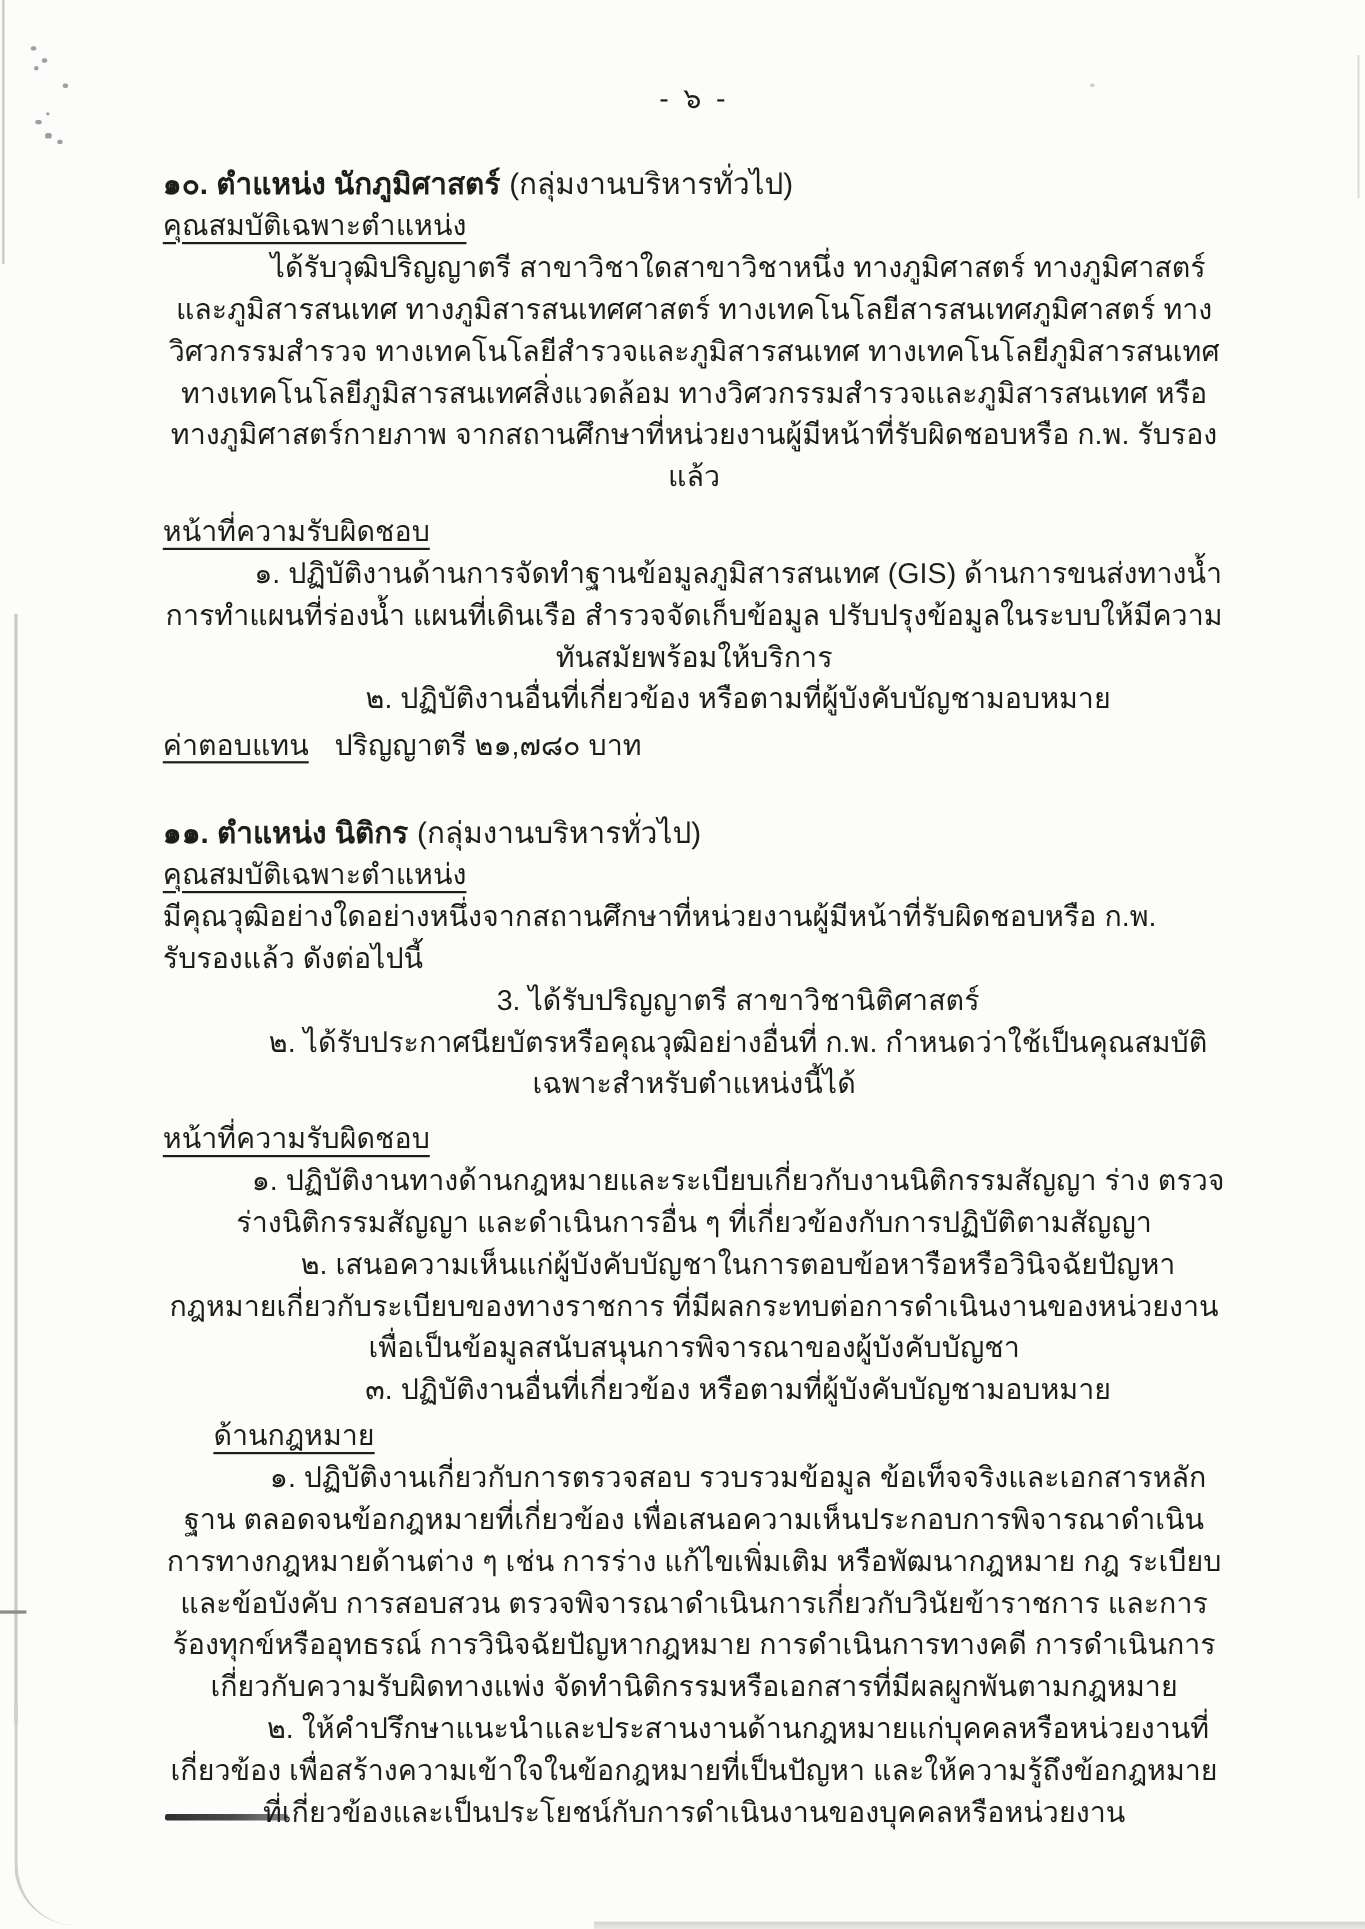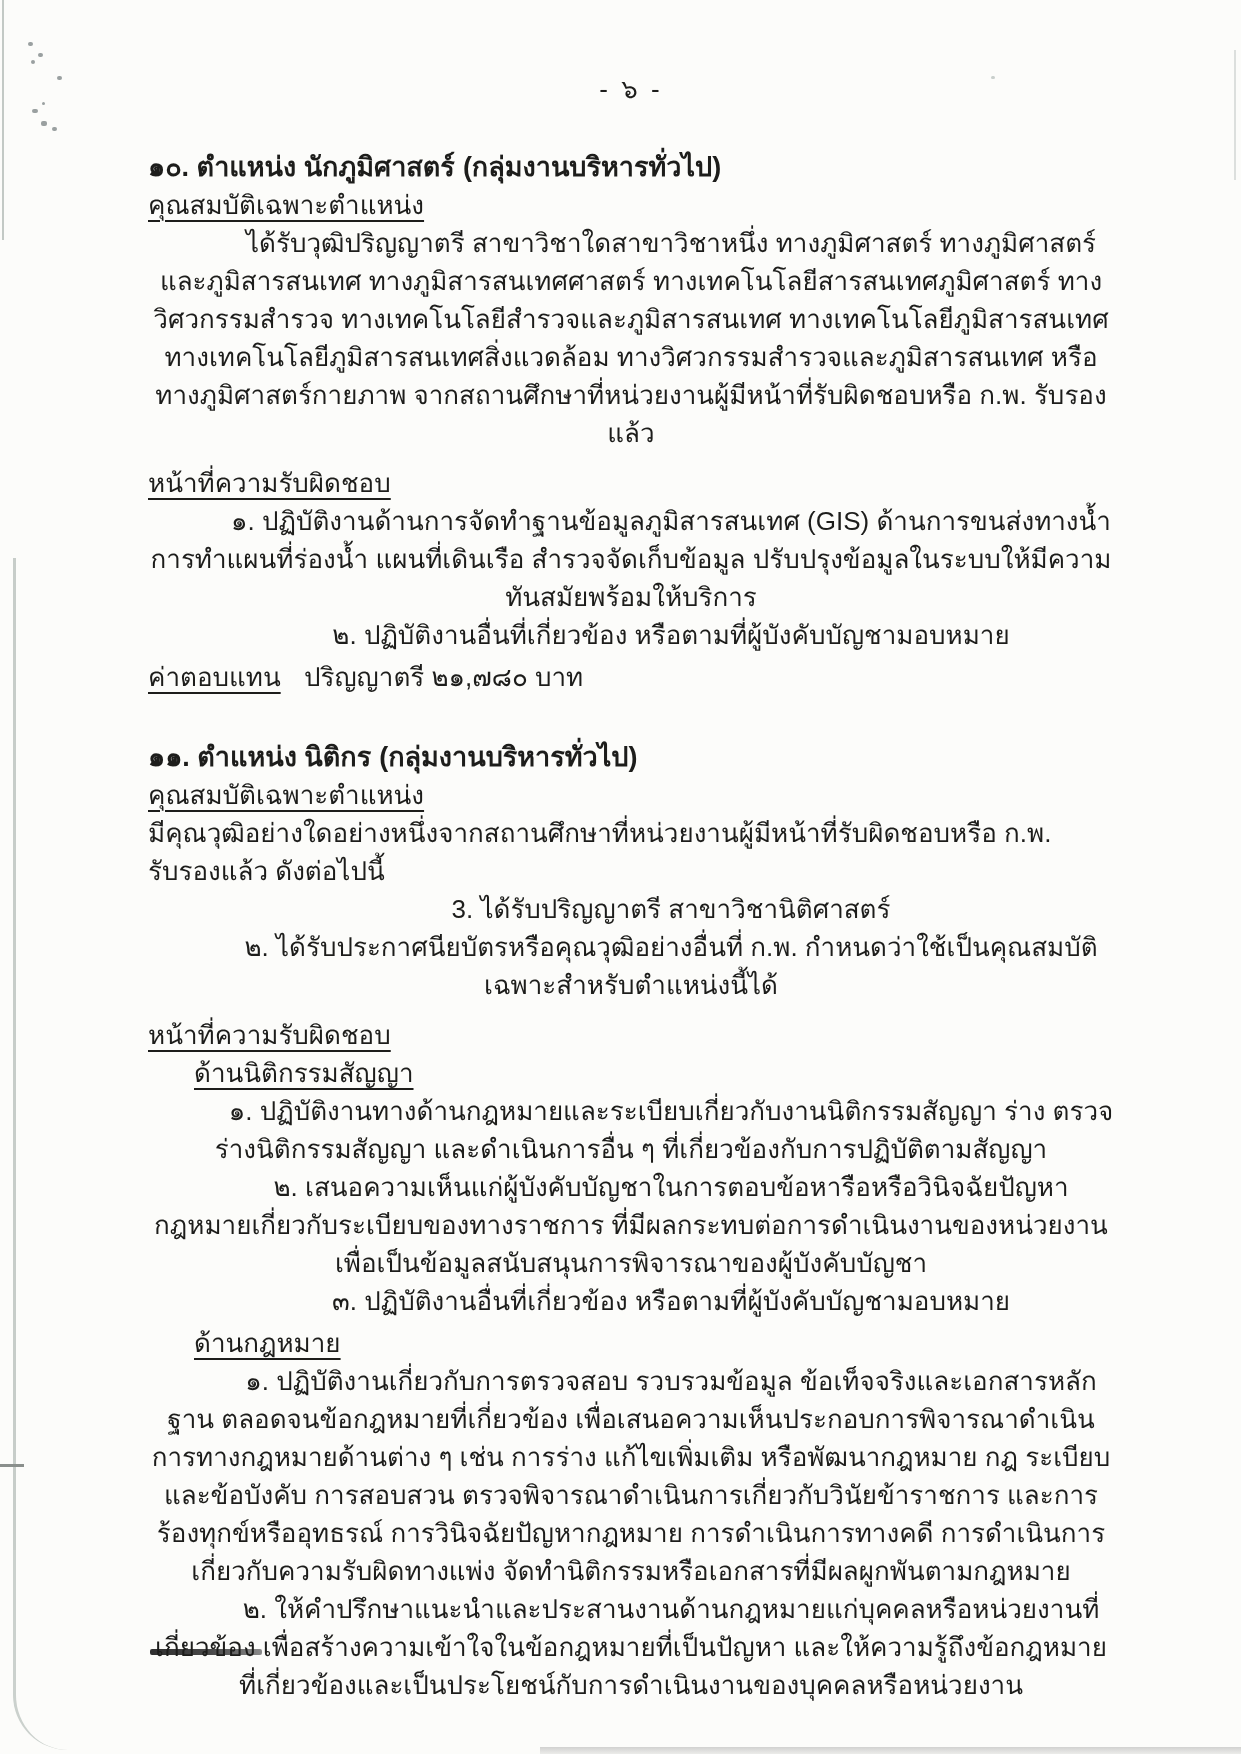--- a/index.html
+++ b/index.html
@@ -15,21 +15,21 @@
     line-height:38px;
   }
   .content {
     position:absolute;
     left:148px; top:70px;
     width:966px;
   }
   .page-number { text-align:center; margin:0 0 40px 0; letter-spacing:3px; }
   p { margin:0; }
   .pos-title { font-weight:bold; font-size:27px; }
-  .pos-title .suffix { font-weight:bold; margin-left:8px; }
+  .pos-title .suffix { font-weight:normal; margin-left:8px; }
   .u {
     text-decoration:underline;
     text-underline-offset:6px;
     text-decoration-thickness:1.5px;
   }
   .para { text-align:left; overflow-wrap:break-word; word-break:break-word; }
   .indent { text-indent:80px;text-align:center; }
   .sub-heading { margin-left:46px; }
   .gap-lg { margin-top:42px; }
   .gap-md { margin-top:12px; }
@@ -112,21 +112,20 @@
     <section class="gap-lg">
       <p class="pos-title"><span>๑๑. ตำแหน่ง นิติกร</span><span class="suffix">(กลุ่มงานบริหารทั่วไป)</span></p>
 
       <p class="para"><span class="u">คุณสมบัติเฉพาะตำแหน่ง</span></p>
       <p class="para">มีคุณวุฒิอย่างใดอย่างหนึ่งจากสถานศึกษาที่หน่วยงานผู้มีหน้าที่รับผิดชอบหรือ ก.พ. รับรองแล้ว ดังต่อไปนี้</p>
       <p class="para indent">3. ได้รับปริญญาตรี สาขาวิชานิติศาสตร์</p>
       <p class="para indent">๒. ได้รับประกาศนียบัตรหรือคุณวุฒิอย่างอื่นที่ ก.พ. กำหนดว่าใช้เป็นคุณสมบัติเฉพาะสำหรับตำแหน่งนี้ได้</p>
 
       <p class="para gap-md"><span class="u">หน้าที่ความรับผิดชอบ</span></p>
 
-      <p class="para sub-heading"><span class="u">ด้านนิติกรรมสัญญา</span></p>
       <p class="para indent">๑. ปฏิบัติงานทางด้านกฎหมายและระเบียบเกี่ยวกับงานนิติกรรมสัญญา ร่าง ตรวจร่างนิติกรรมสัญญา และดำเนินการอื่น ๆ ที่เกี่ยวข้องกับการปฏิบัติตามสัญญา</p>
       <p class="para indent">๒. เสนอความเห็นแก่ผู้บังคับบัญชาในการตอบข้อหารือหรือวินิจฉัยปัญหากฎหมายเกี่ยวกับระเบียบของทางราชการ ที่มีผลกระทบต่อการดำเนินงานของหน่วยงาน เพื่อเป็นข้อมูลสนับสนุนการพิจารณาของผู้บังคับบัญชา</p>
       <p class="para indent">๓. ปฏิบัติงานอื่นที่เกี่ยวข้อง หรือตามที่ผู้บังคับบัญชามอบหมาย</p>
 
       <p class="para sub-heading gap-sm"><span class="u">ด้านกฎหมาย</span></p>
       <p class="para indent">๑. ปฏิบัติงานเกี่ยวกับการตรวจสอบ รวบรวมข้อมูล ข้อเท็จจริงและเอกสารหลักฐาน ตลอดจนข้อกฎหมายที่เกี่ยวข้อง เพื่อเสนอความเห็นประกอบการพิจารณาดำเนินการทางกฎหมายด้านต่าง ๆ เช่น การร่าง แก้ไขเพิ่มเติม หรือพัฒนากฎหมาย กฎ ระเบียบ และข้อบังคับ การสอบสวน ตรวจพิจารณาดำเนินการเกี่ยวกับวินัยข้าราชการ และการร้องทุกข์หรืออุทธรณ์ การวินิจฉัยปัญหากฎหมาย การดำเนินการทางคดี การดำเนินการเกี่ยวกับความรับผิดทางแพ่ง จัดทำนิติกรรมหรือเอกสารที่มีผลผูกพันตามกฎหมาย</p>
       <p class="para indent">๒. ให้คำปรึกษาแนะนำและประสานงานด้านกฎหมายแก่บุคคลหรือหน่วยงานที่เกี่ยวข้อง เพื่อสร้างความเข้าใจในข้อกฎหมายที่เป็นปัญหา และให้ความรู้ถึงข้อกฎหมายที่เกี่ยวข้องและเป็นประโยชน์กับการดำเนินงานของบุคคลหรือหน่วยงาน</p>
 
     </section>
 

